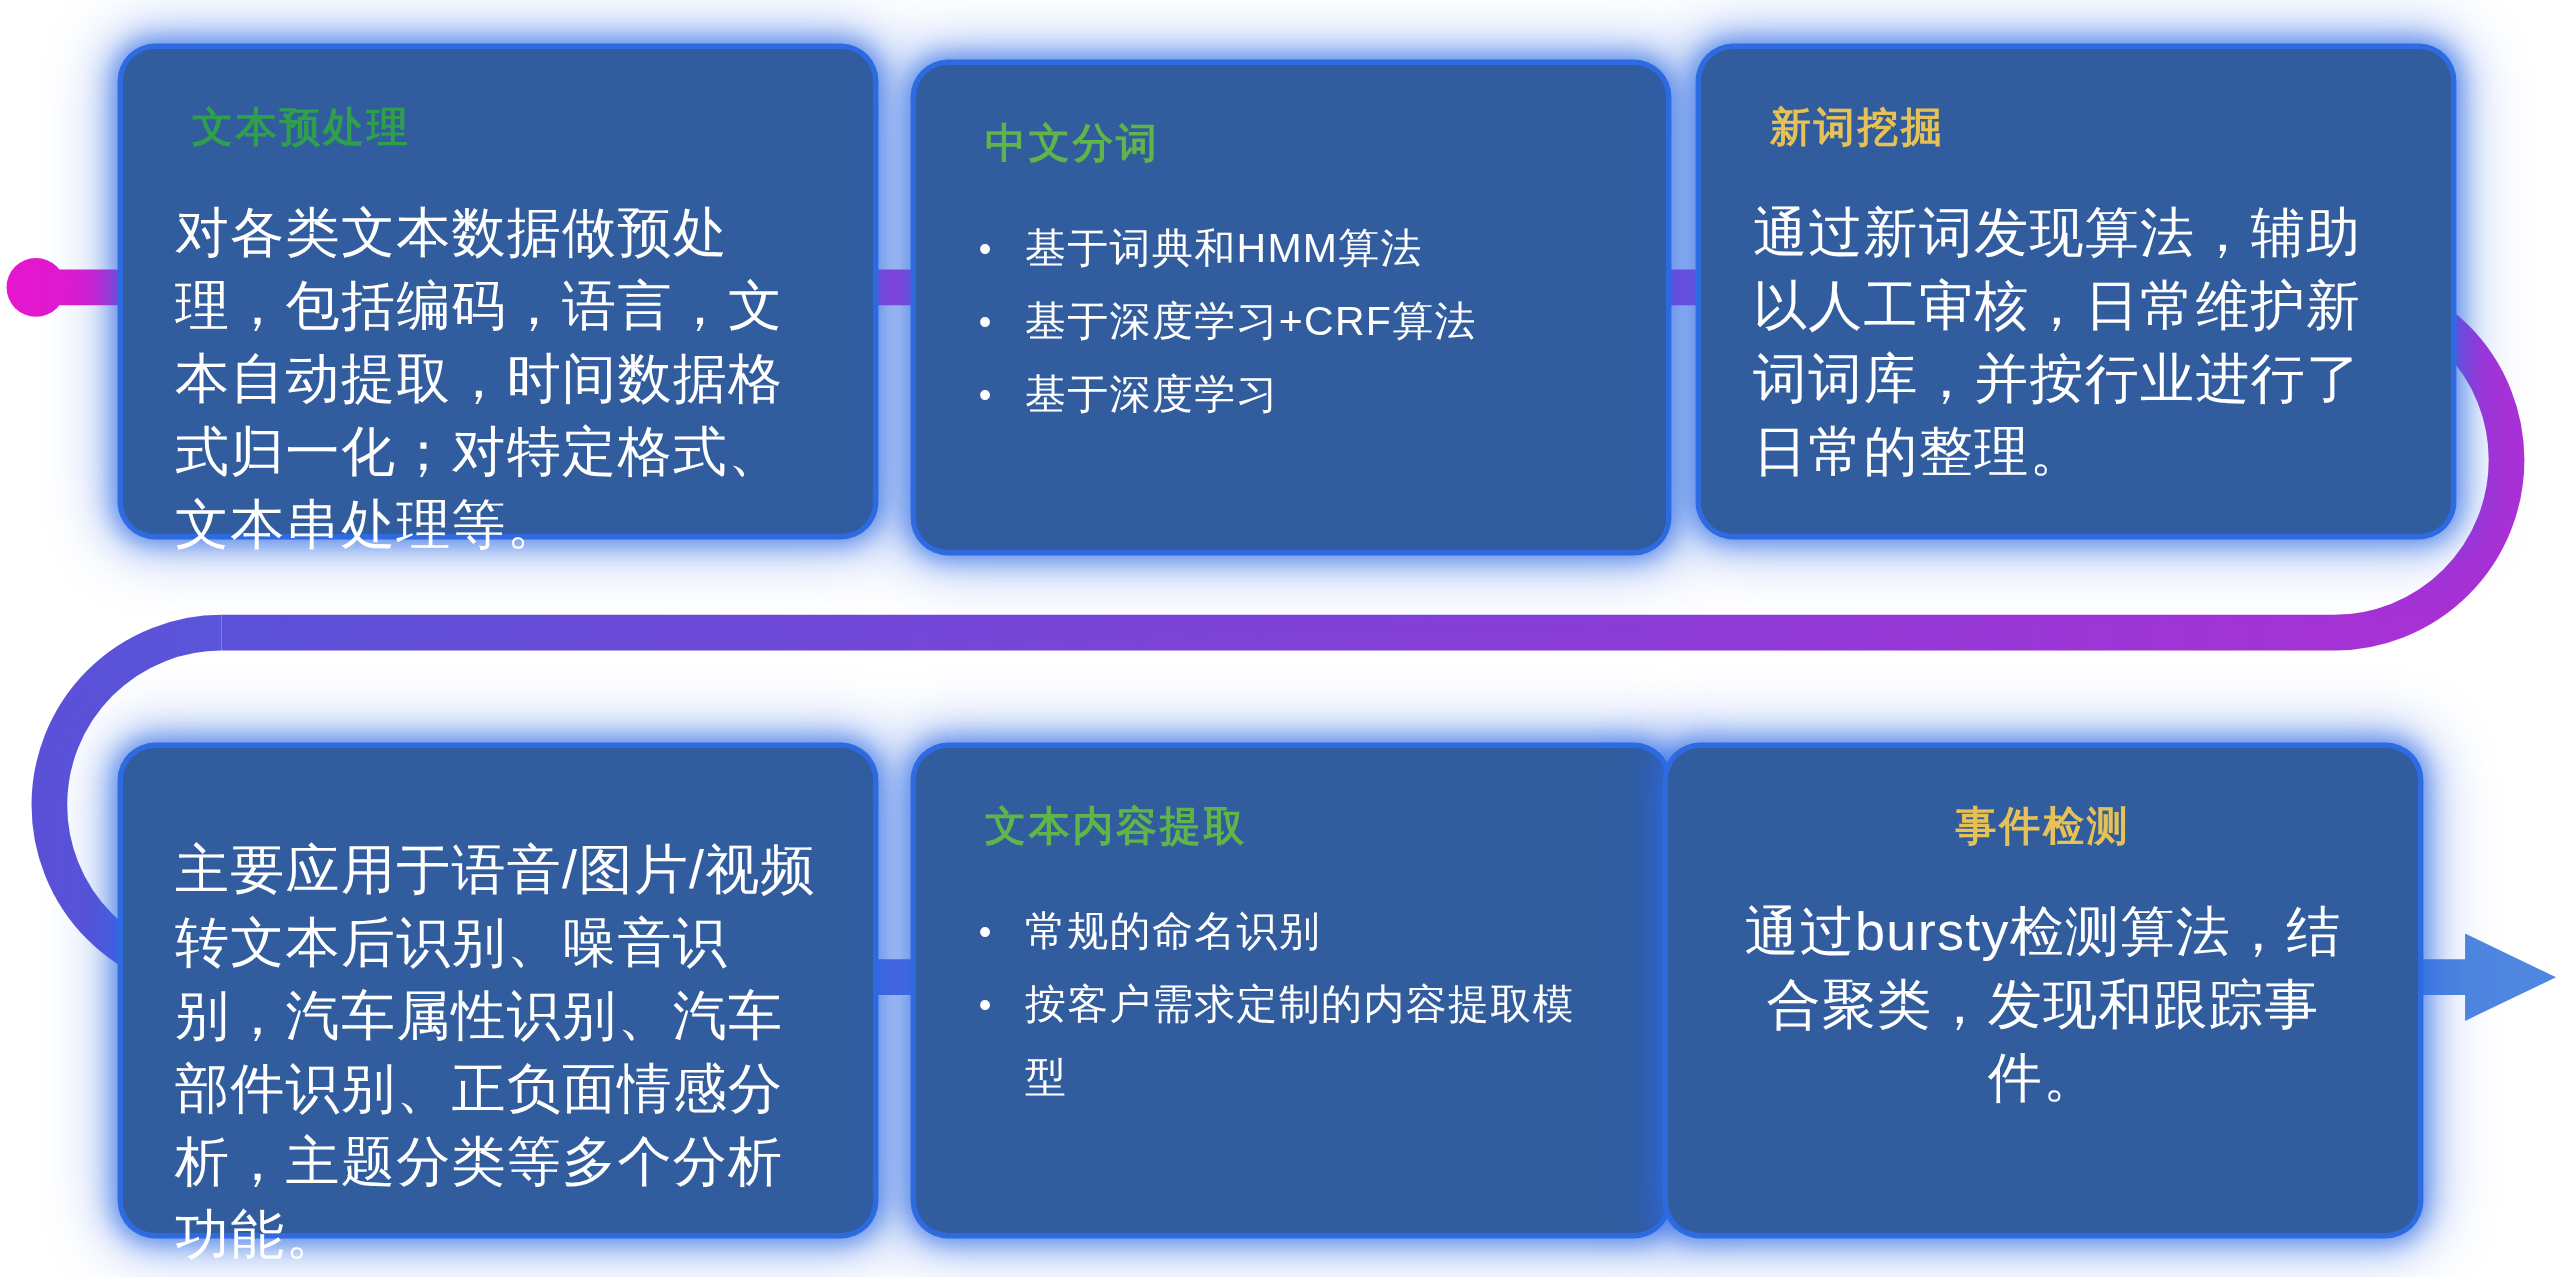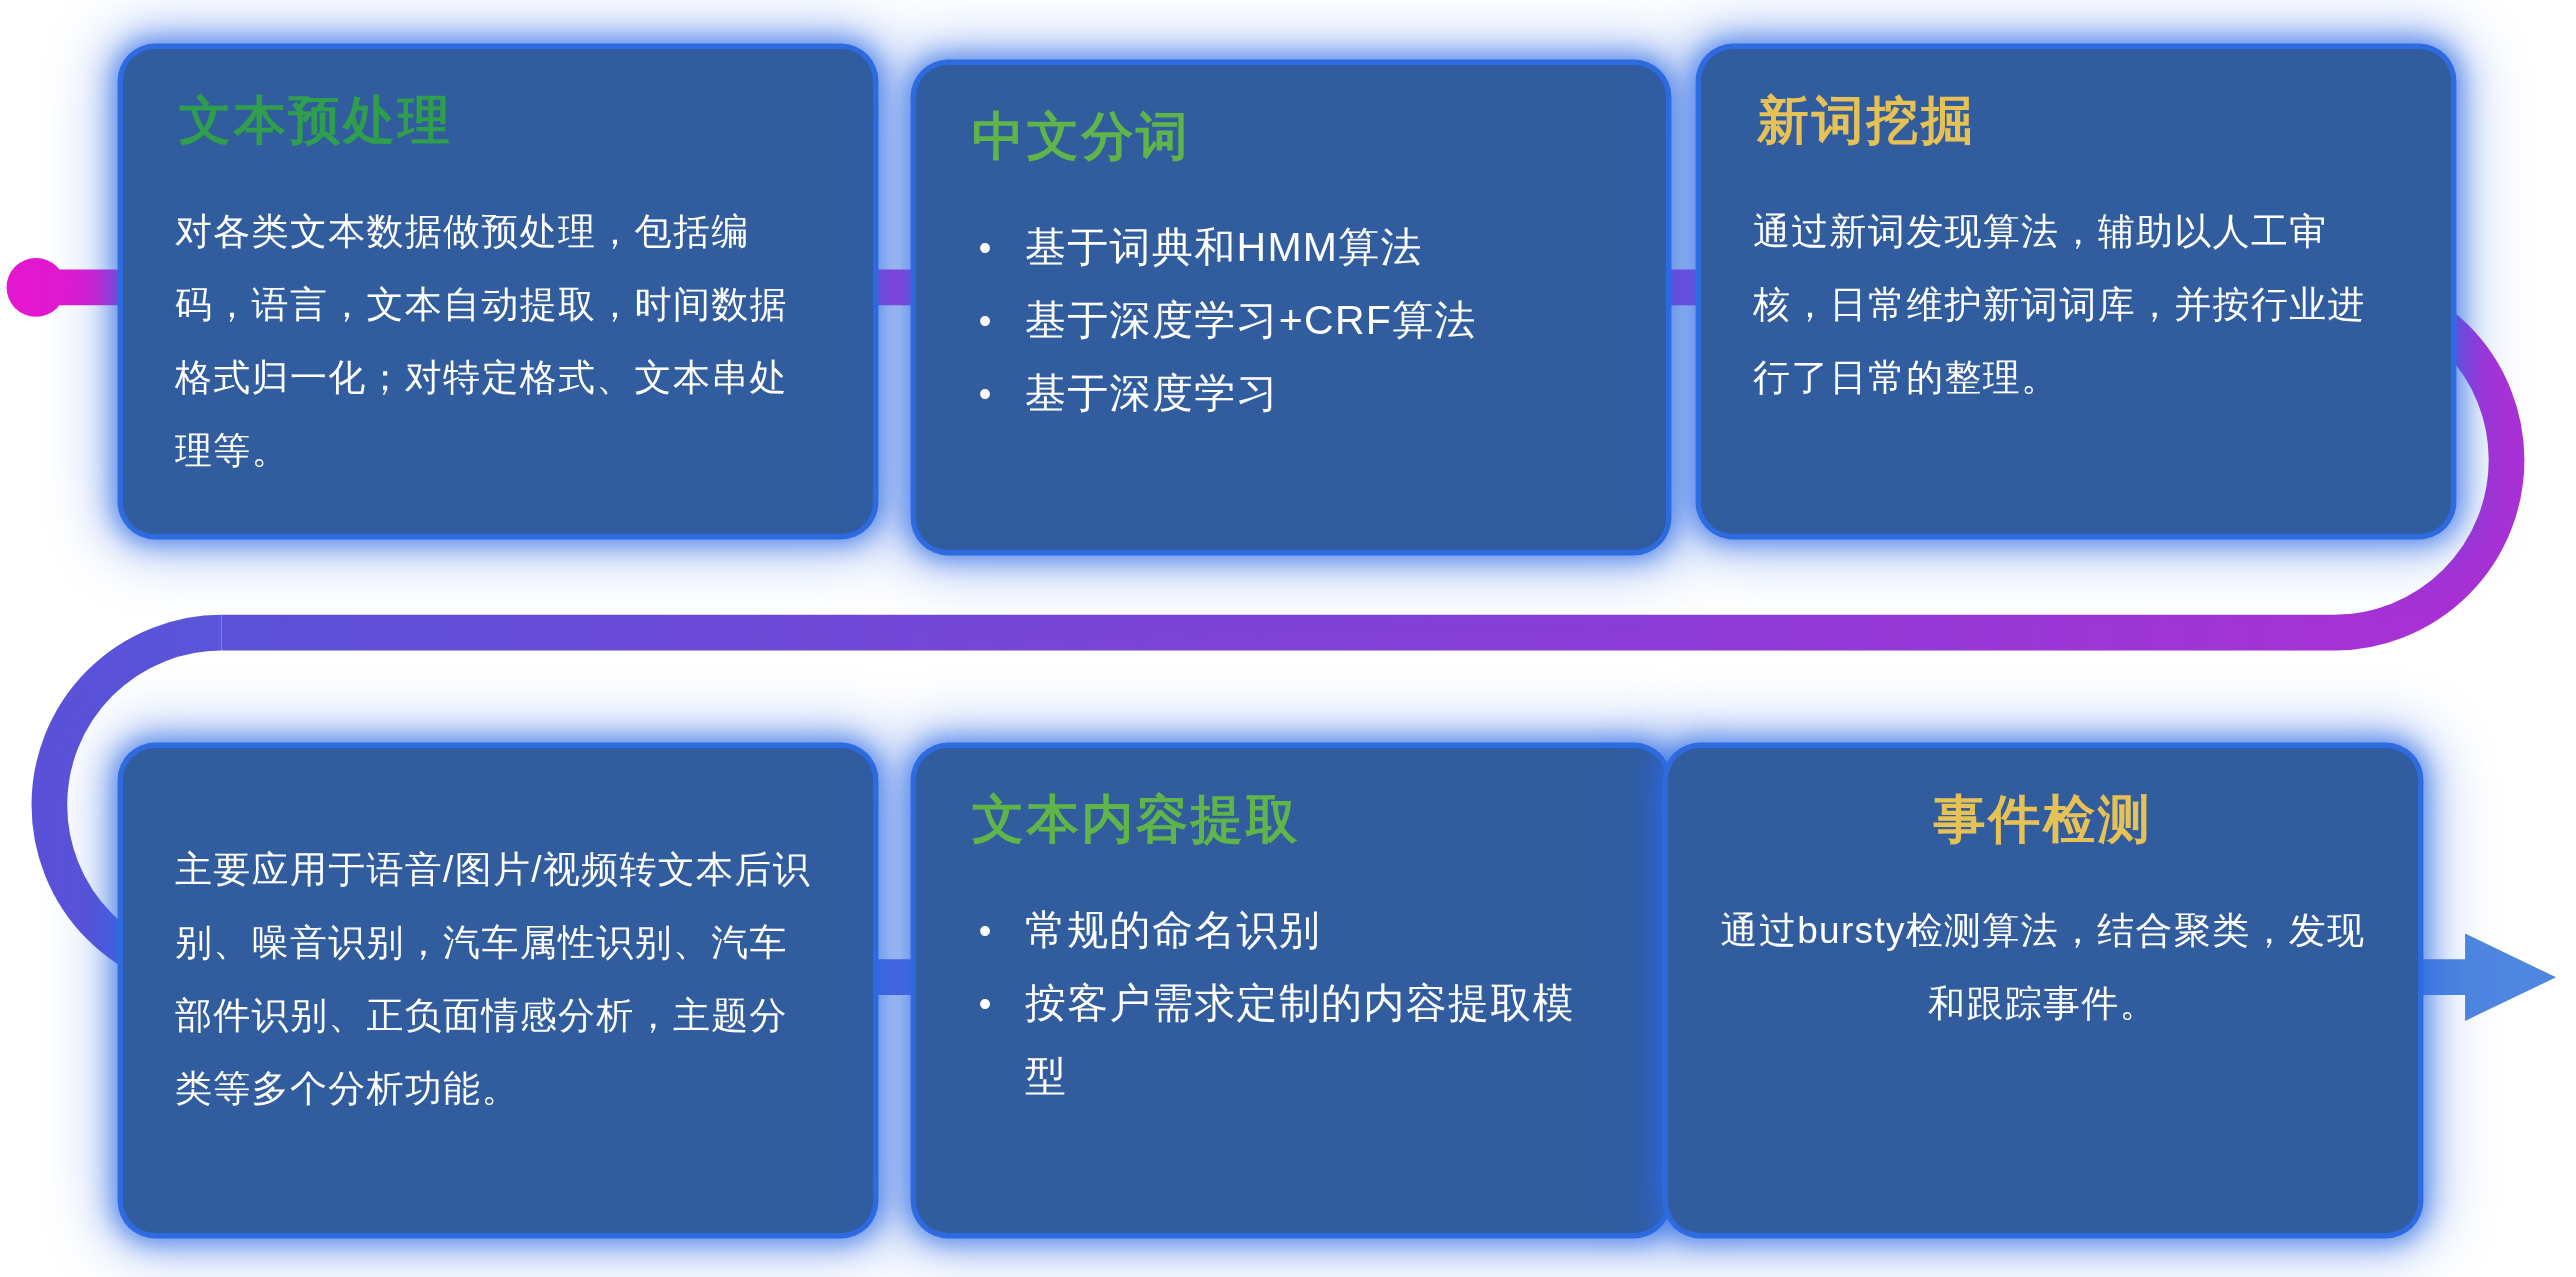--- a/index.html
+++ b/index.html
@@ -25,30 +25,30 @@
     box-sizing: border-box;
     background: #315C9E;
     border-radius: 32px;
     padding: 39px 52px;
     box-shadow:
       0 0 0 5.4px #2E6BE0,
       0 0 25px 10.7px rgba(46, 107, 228, 0.70),
       0 0 55px 23px rgba(46, 107, 228, 0.35);
   }
   .card-title {
-    margin: 4px;
-    font-size: 52px;
+    margin: 17px;
+    font-size: 41px;
     font-weight: 700;
     letter-spacing: 2.7px;
     line-height: 1.1;
   }
   .card-body {
     margin: 46px 0 0 0;
     color: #ffffff;
-    font-size: 37px;
+    font-size: 54px;
     line-height: 73px;
     letter-spacing: 1.3px;
   }
   .card-bullets {
     list-style: none;
     margin: 46px 0 0 0;
     padding: 0;
     color: #ffffff;
     font-size: 41px;
     line-height: 73px;

